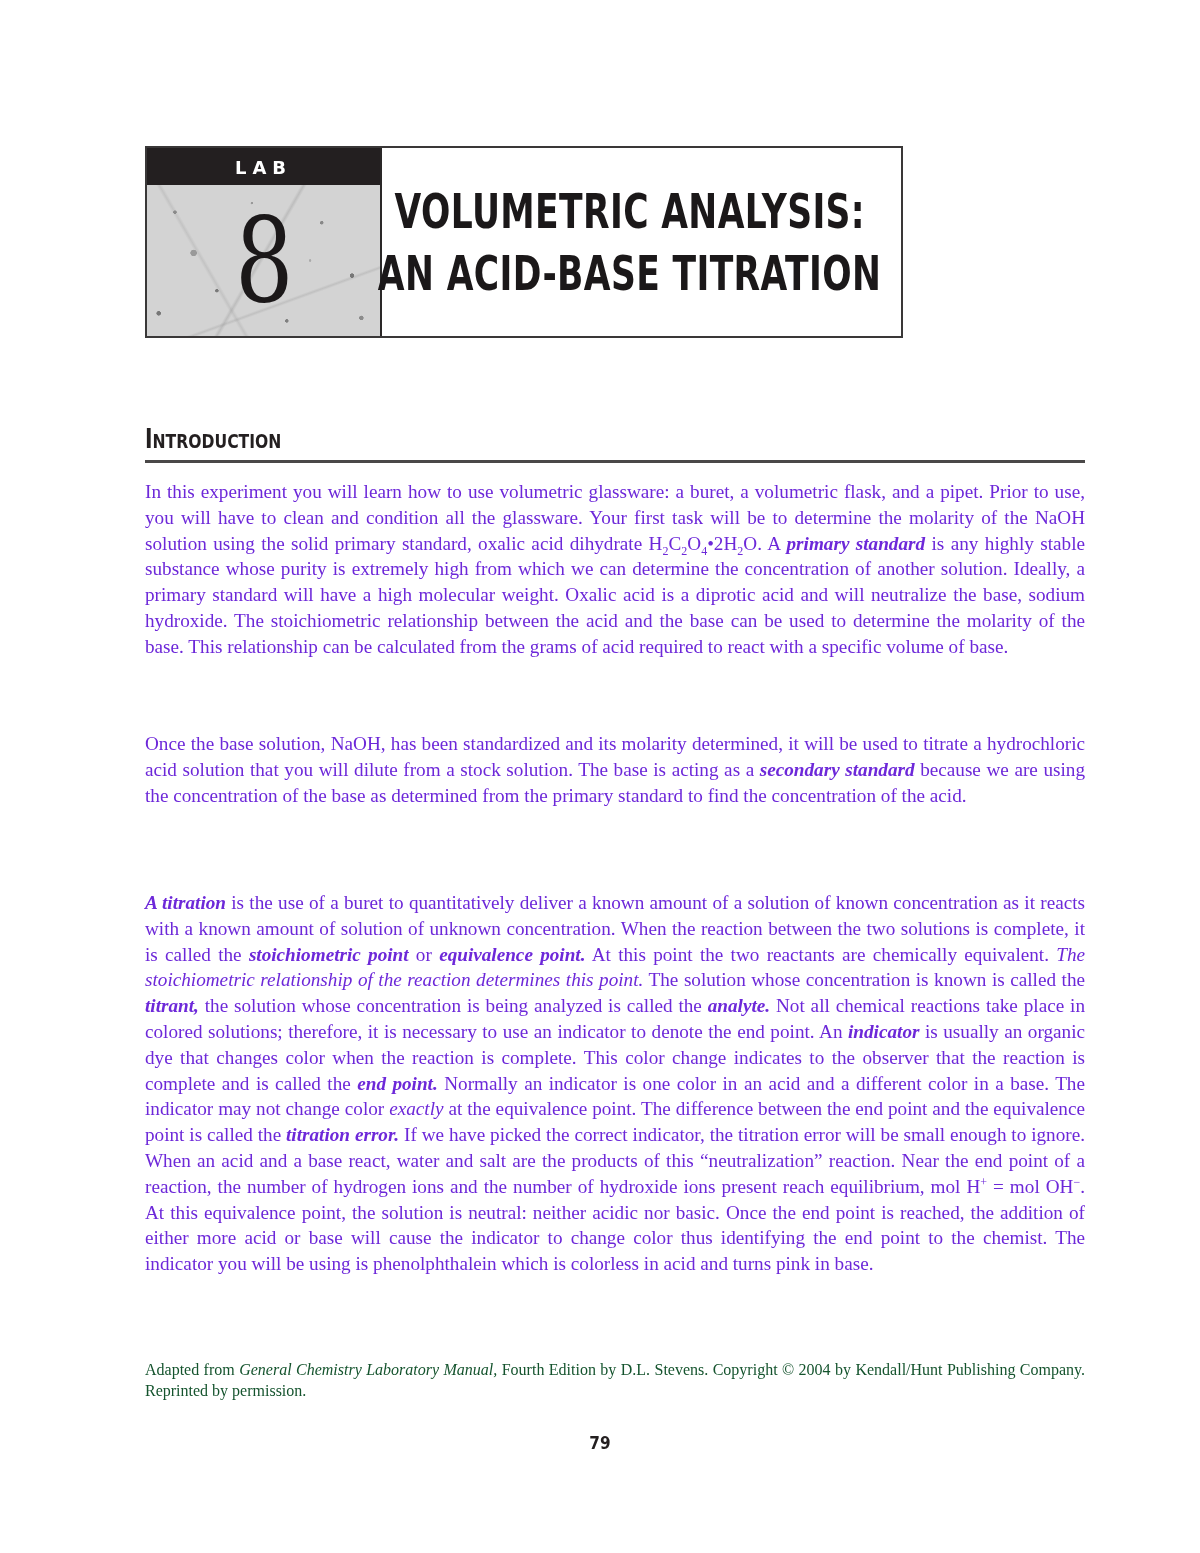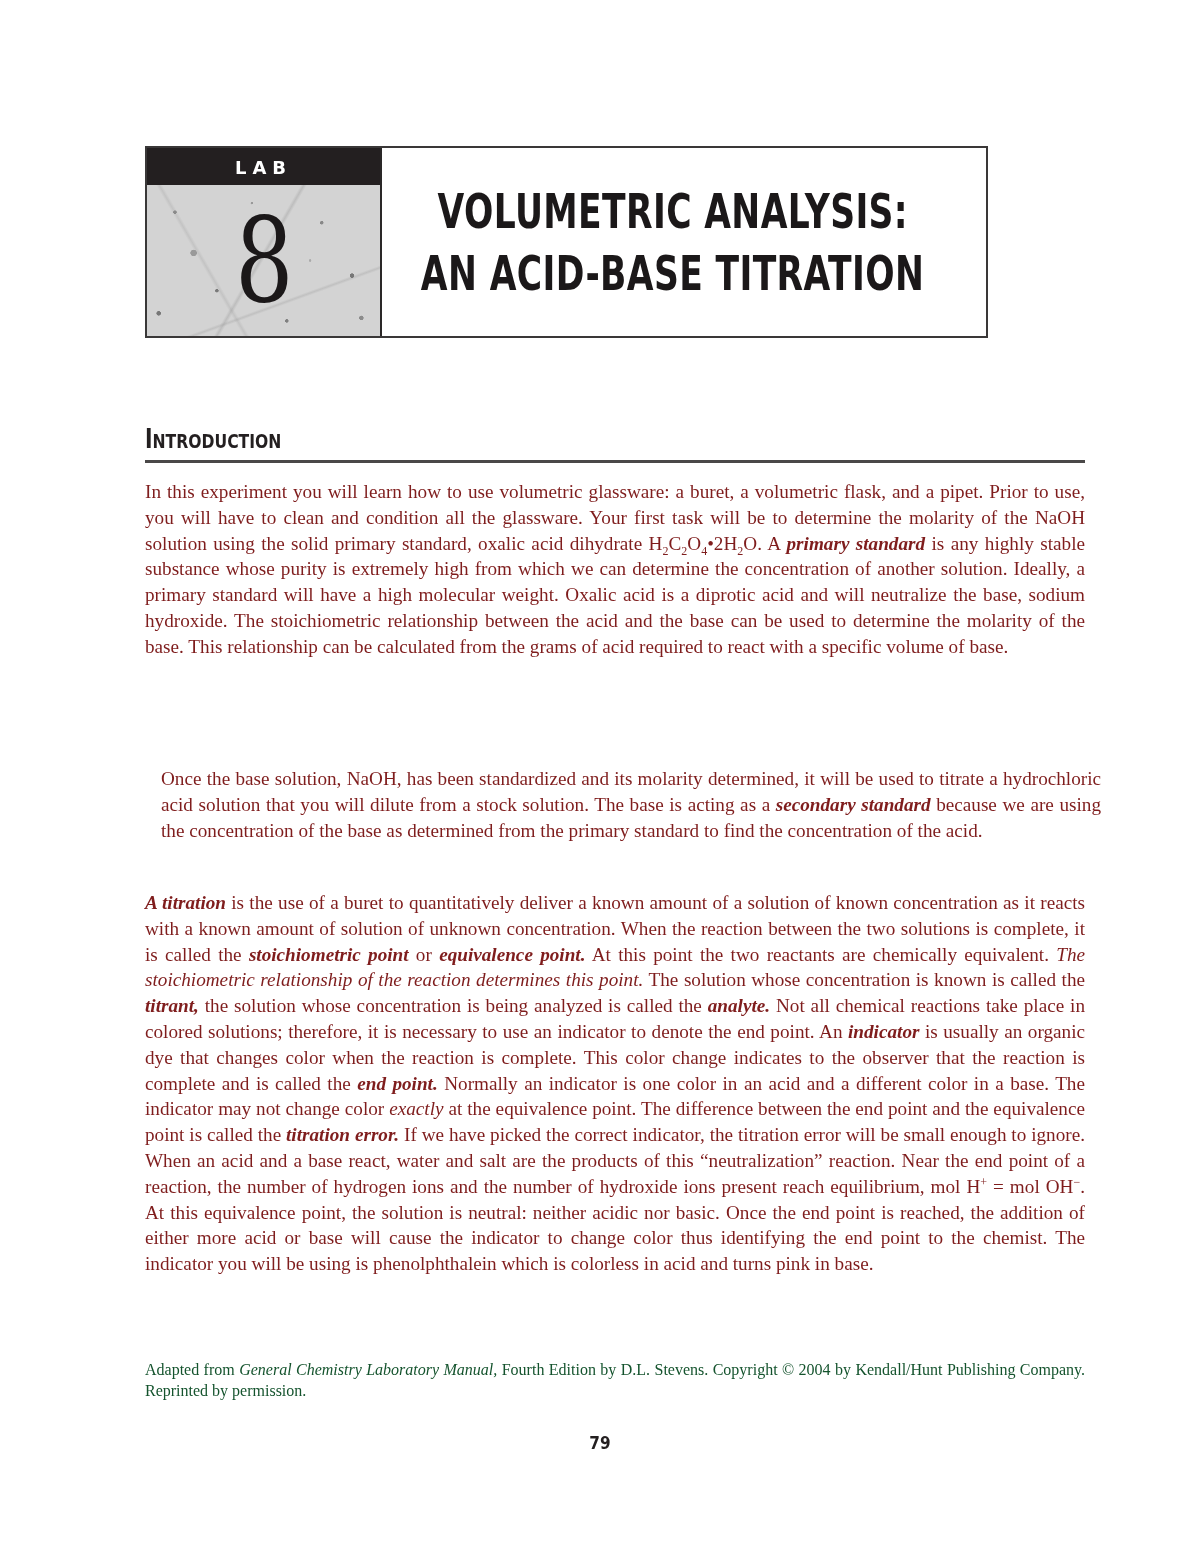--- a/index.html
+++ b/index.html
@@ -1,21 +1,21 @@
 <!DOCTYPE html>
 <html><head>
 <meta charset="utf-8">
 <style>
   html, body { margin: 0; padding: 0; background: #ffffff; }
   body { width: 1200px; height: 1553px; position: relative; overflow: hidden; color: #1e1c1c; }
   .page { position: absolute; left: 0; top: 0; width: 1200px; height: 1553px; }
 
   
   .header-box {
-    position: absolute; left: 145px; top: 146px; width: 843px; height: 192px;
+    position: absolute; left: 145px; top: 146px; width: 758px; height: 192px;
     border: 2px solid #3a3838; box-sizing: border-box; background: #fff;
   }
   .lab-panel {
     position: absolute; left: 0; top: 0; width: 235px; height: 100%;
     border-right: 2px solid #2a2828; box-sizing: border-box;
   }
   .lab-band {
     position: absolute; left: 0; top: 0; width: 100%; height: 37px;
     background: #231f20; color: #ffffff;
     font-family: "DejaVu Sans", sans-serif; font-weight: bold; font-size: 18px;
@@ -65,29 +65,29 @@
   .section-heading .big { font-size: 26px; }
   .section-heading .small { font-size: 20px; }
   .section-rule {
     position: absolute; left: 145px; top: 460px; width: 940px; height: 3px; background: #4a4848;
   }
 
   
   .body-text {
     position: absolute; left: 145px; width: 940px;
     font-family: "Liberation Serif", serif; font-size: 19.2px; line-height: 25.8px;
-    text-align: justify; color: #7f1d1d;
+    text-align: justify; color: #6d28d9;
   }
   .body-text p { margin: 0; }
   .bi { font-weight: bold; font-style: italic; }
   .it { font-style: italic; }
   sub, sup { font-size: 12px; line-height: 0; }
 
   .p1 { top: 479px; }
-  .p2 { top: 766px; margin-left: 16px; }
+  .p2 { top: 731px; }
   .p3 { top: 890px; }
 
   .footnote {
     position: absolute; left: 145px; top: 1359px; width: 940px;
     font-family: "Liberation Serif", serif; font-size: 16px; line-height: 21px;
     text-align: justify; color: #14532d;
   }
   .page-number {
     position: absolute; left: 0; top: 1432px; width: 1200px; text-align: center;
     font-family: "DejaVu Sans", sans-serif; font-weight: bold; font-size: 18px; color: #231f20;

